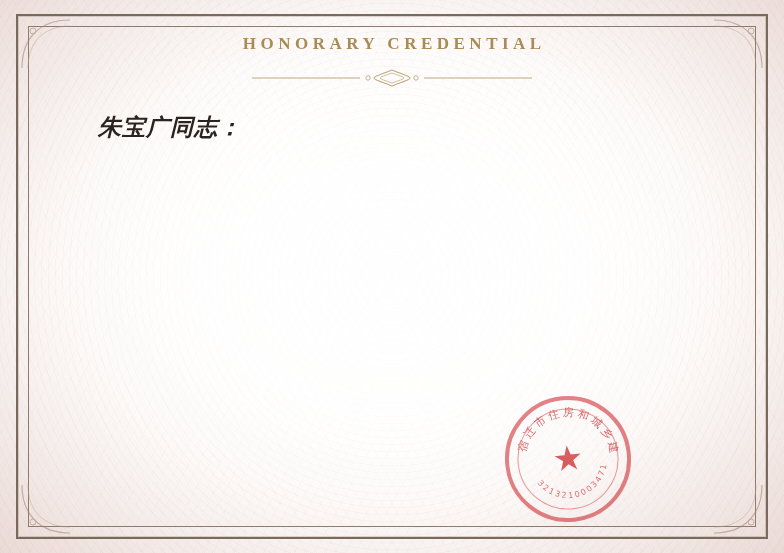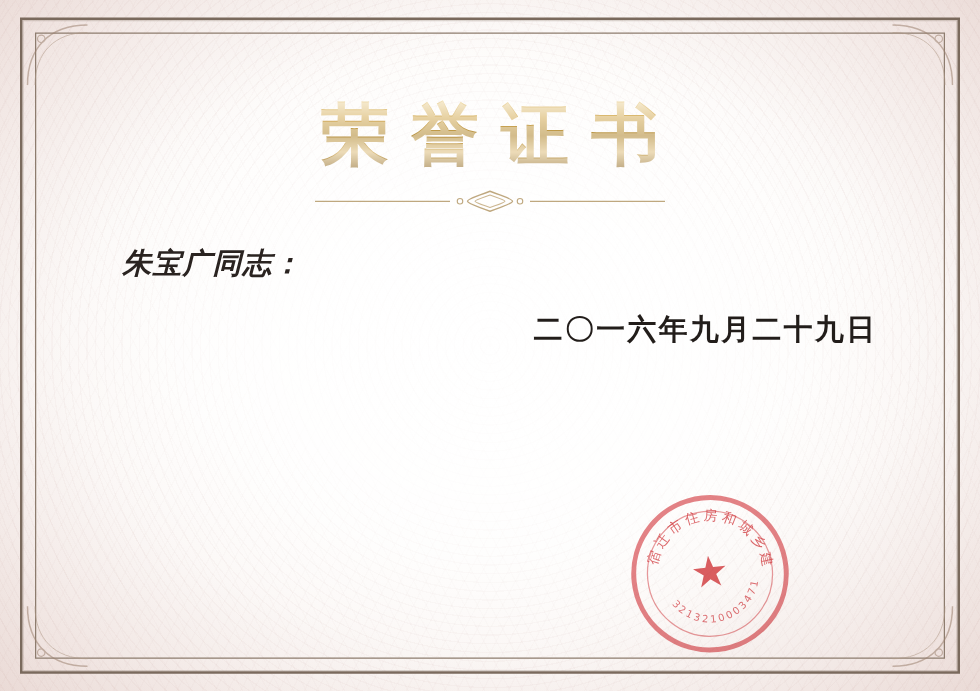--- a/index.html
+++ b/index.html
@@ -202,41 +202,38 @@
   <div class="corner br">
     <svg viewBox="0 0 54 54" width="54" height="54">
       <path d="M2 50 C2 20 20 2 50 2" fill="none" stroke="#9c8270" stroke-width="1.2"></path>
       <path d="M8 50 C8 24 24 8 50 8" fill="none" stroke="#b09a88" stroke-width="0.8"></path>
       <circle cx="13" cy="13" r="3" fill="none" stroke="#9c8270" stroke-width="1"></circle>
     </svg>
   </div>
 
   <div class="content">
 
-    <div class="title">荣誉证书</div>
-
+
+    <div class="subtitle">HONORARY CREDENTIAL</div>
 
     <div class="ornament">
       <svg viewBox="0 0 300 24" width="300" height="24">
         <line x1="10" y1="12" x2="118" y2="12" stroke="#b59a6a" stroke-width="1"></line>
         <line x1="182" y1="12" x2="290" y2="12" stroke="#b59a6a" stroke-width="1"></line>
         <path d="M150 4 C140 8 132 10 132 12 C132 14 140 16 150 20 C160 16 168 14 168 12 C168 10 160 8 150 4 Z" fill="none" stroke="#b59a6a" stroke-width="1.1"></path>
         <path d="M150 7 C143 9.5 138 11 138 12 C138 13 143 14.5 150 17 C157 14.5 162 13 162 12 C162 11 157 9.5 150 7 Z" fill="none" stroke="#c4ab7f" stroke-width="0.9"></path>
         <circle cx="126" cy="12" r="2.2" fill="none" stroke="#b59a6a" stroke-width="0.9"></circle>
         <circle cx="174" cy="12" r="2.2" fill="none" stroke="#b59a6a" stroke-width="0.9"></circle>
       </svg>
     </div>
 
     <div class="body-block">
       <div class="salutation">朱宝广同志：</div>
     </div>
 
-    <div class="date-row">
-      <div class="date">二〇一六年九月二十九日</div>
-    </div>
   </div>
 
   <div class="seal">
     <svg class="seal-arc" viewBox="0 0 110 110" width="110" height="110">
       <defs>
         <path id="arcTop" d="M12,55 A43,43 0 0 1 98,55" fill="none"></path>
         <path id="arcBottom" d="M16,55 A39,39 0 0 0 94,55" fill="none"></path>
       </defs>
       <circle cx="55" cy="55" r="50" fill="none" stroke="rgba(206,32,38,0.5)" stroke-width="1"></circle>
       <text font-family="DejaVu Sans, sans-serif" font-size="11" fill="rgba(206,32,38,0.75)" letter-spacing="3">

